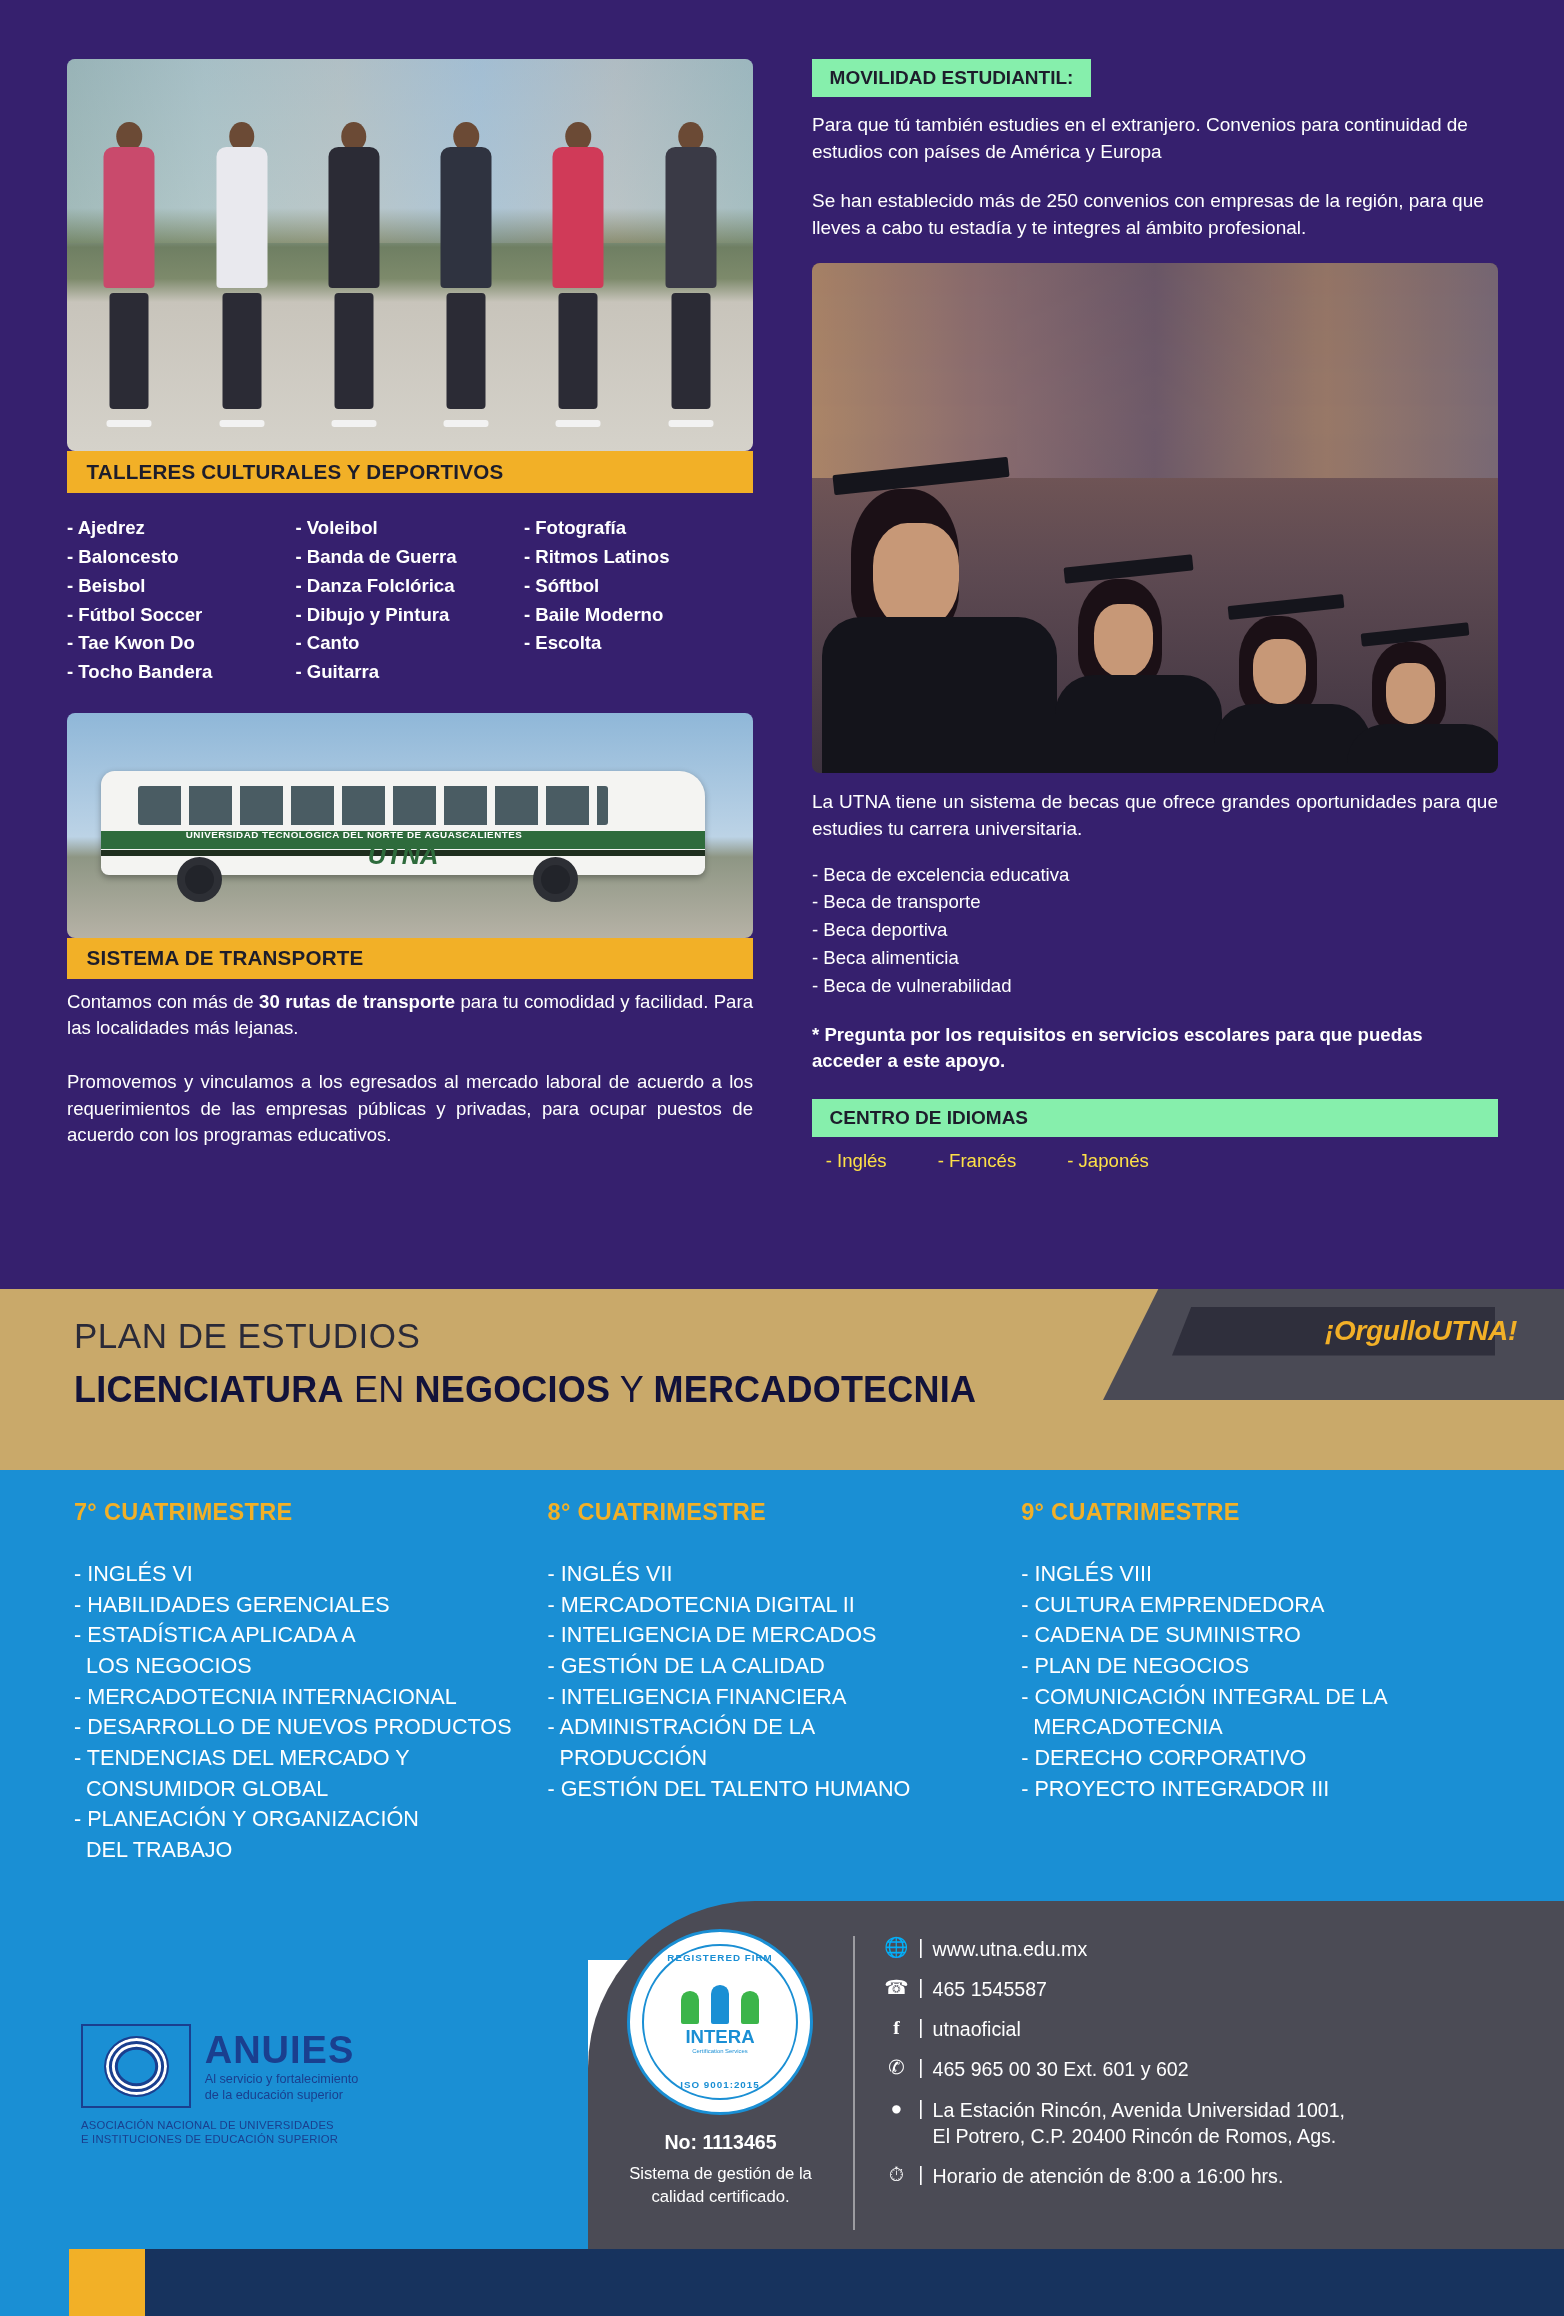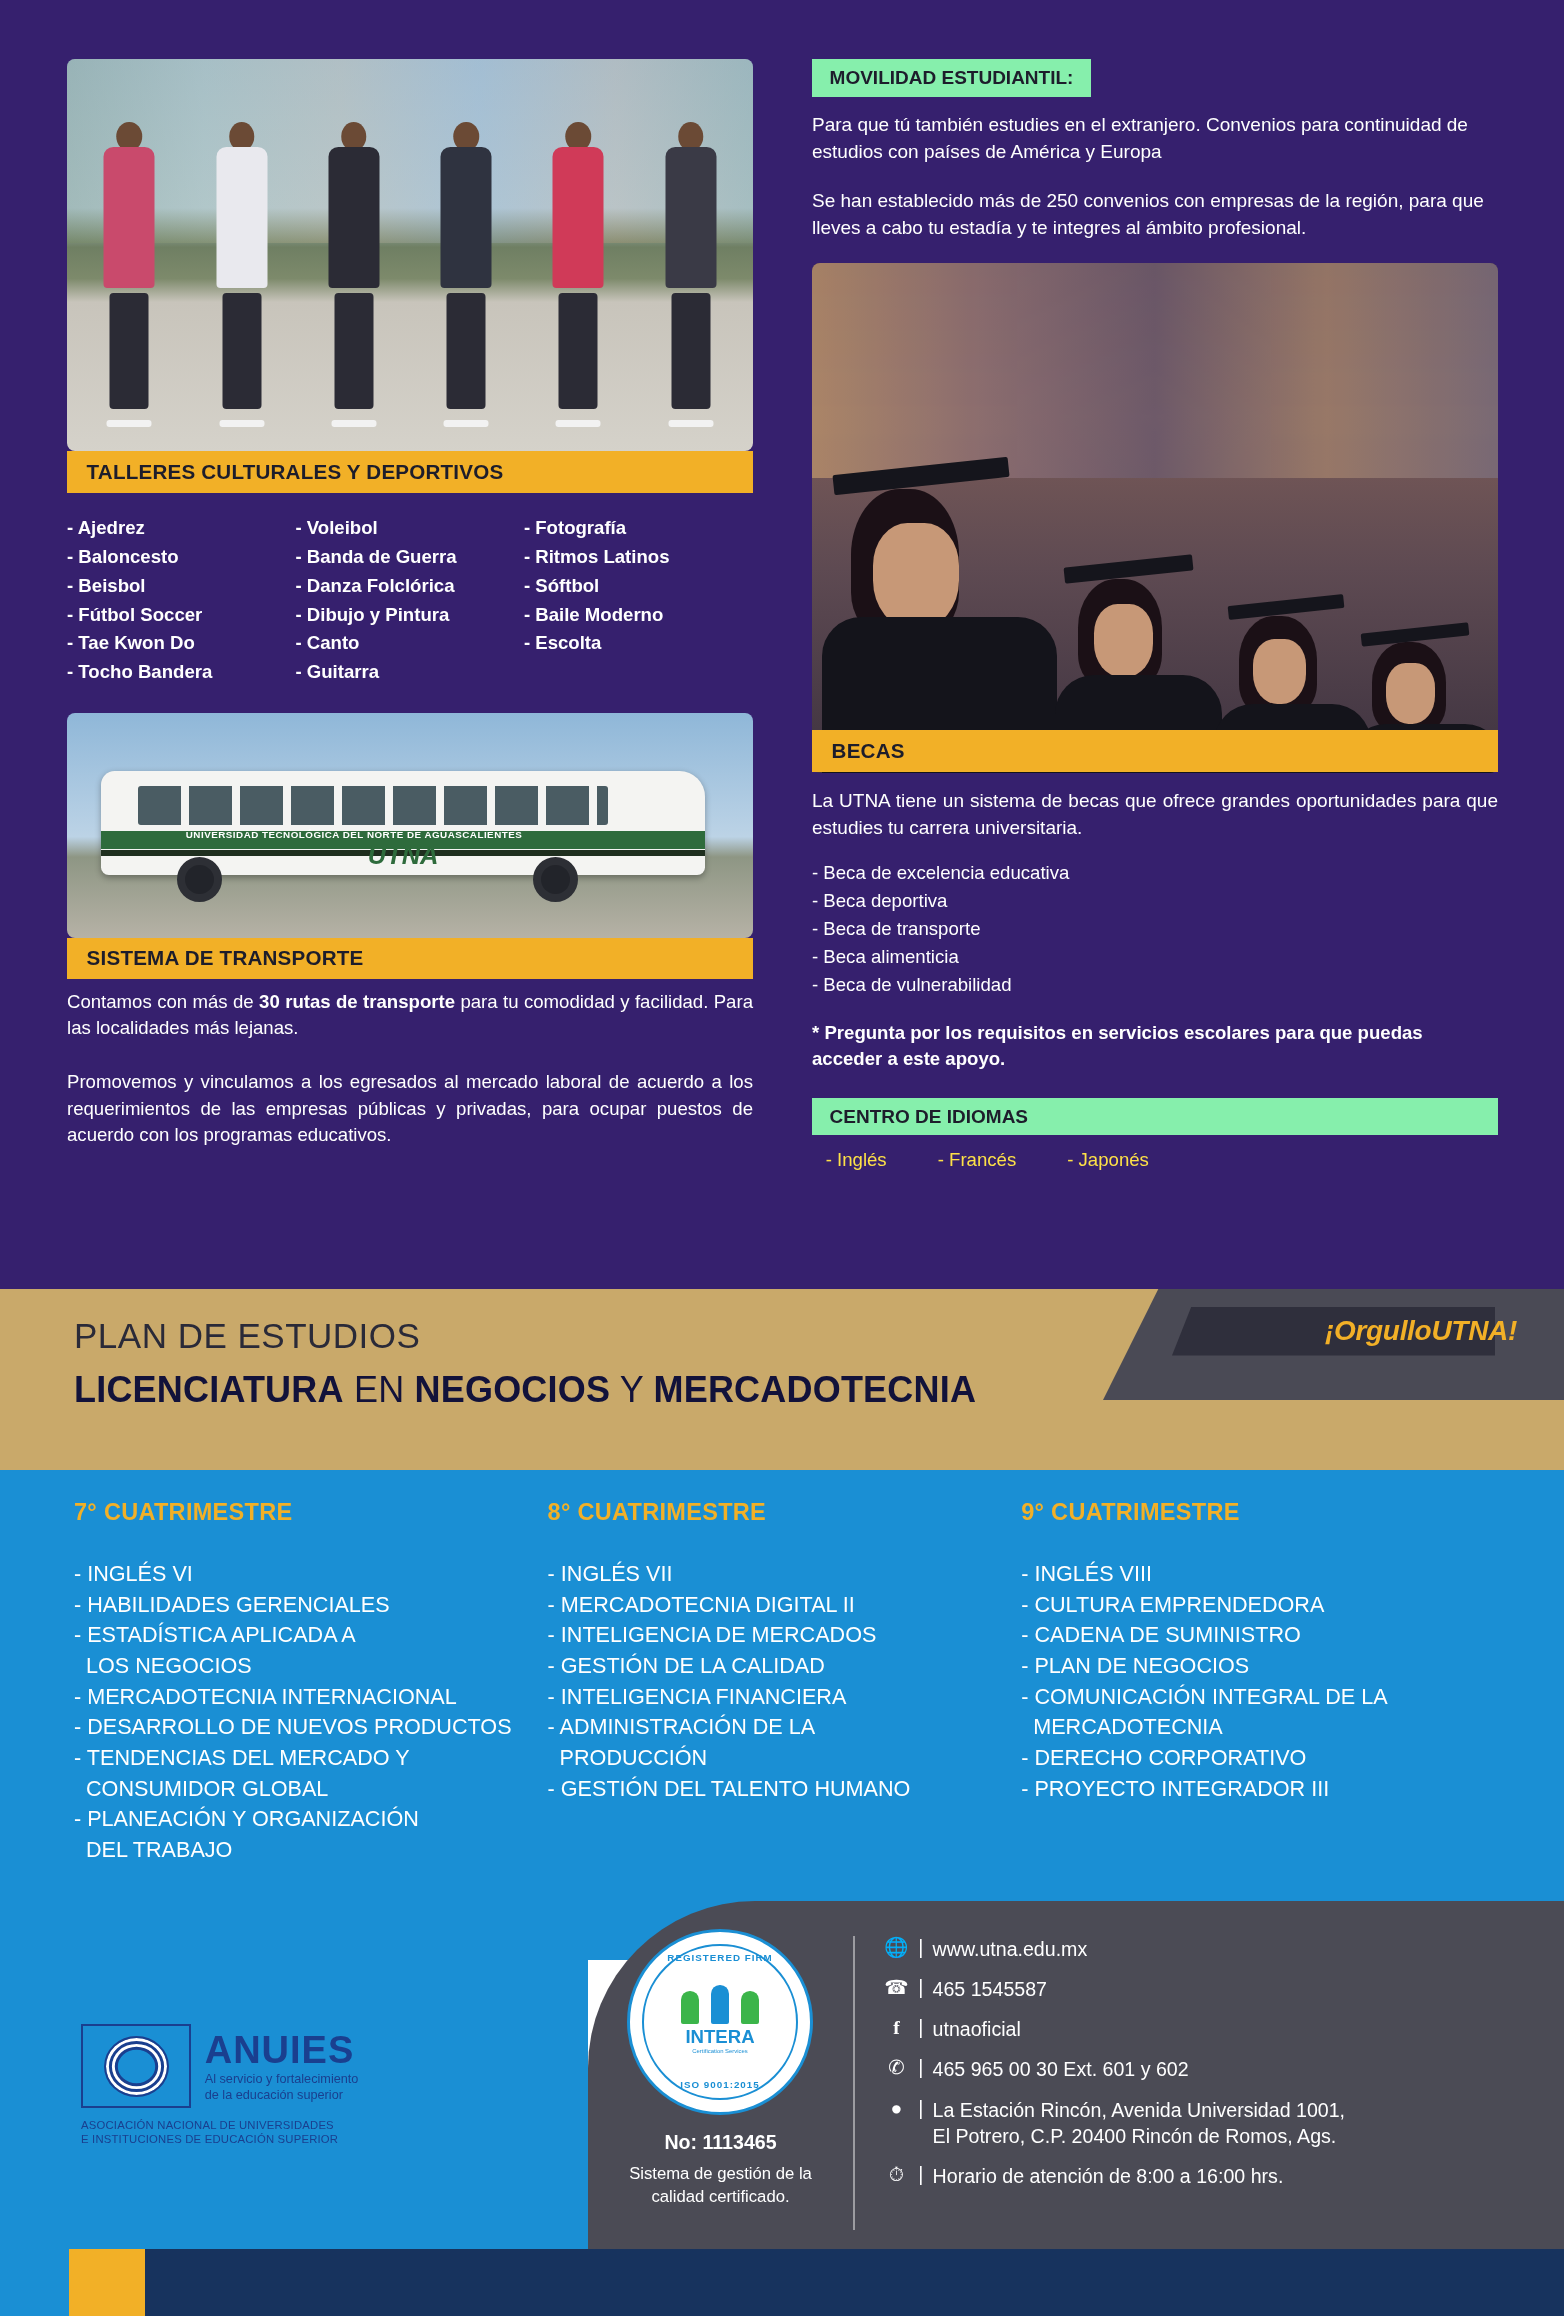--- a/index.html
+++ b/index.html
@@ -574,28 +574,27 @@
         <span class="gown" style="left:9.8px;top:147px;width:157px;height:98px"></span>
       </div>
       <div class="grad" style="left:529px;bottom:0;width:167px;height:196px">
         <span class="hair" style="left:31px;top:65px;width:74px;height:90px"></span>
         <span class="cap" style="left:19.6px;top:51px;width:108px;height:12.7px"></span>
         <span class="face" style="left:45px;top:86px;width:49px;height:61px"></span>
         <span class="gown" style="left:5.9px;top:147px;width:157px;height:88px"></span>
       </div>
     </div>
 
-    <div class="caption-bar overlay">BECAS</div>
 
     <div class="white-text" style="margin-top:15.7px;text-align:justify">La UTNA tiene un sistema de becas que ofrece grandes oportunidades para que estudies tu carrera universitaria.</div>
 
     <div class="becas-list">
       <div>- Beca de excelencia educativa</div>
+      <div>- Beca de transporte</div>
       <div>- Beca deportiva</div>
-      <div>- Beca de transporte</div>
       <div>- Beca alimenticia</div>
       <div>- Beca de vulnerabilidad</div>
     </div>
 
     <div class="becas-note">* Pregunta por los requisitos en servicios escolares para que puedas acceder a este apoyo.</div>
 
     <div style="height:25.5px"></div>
 
     <div class="yellow-head full">CENTRO DE IDIOMAS</div>
 

